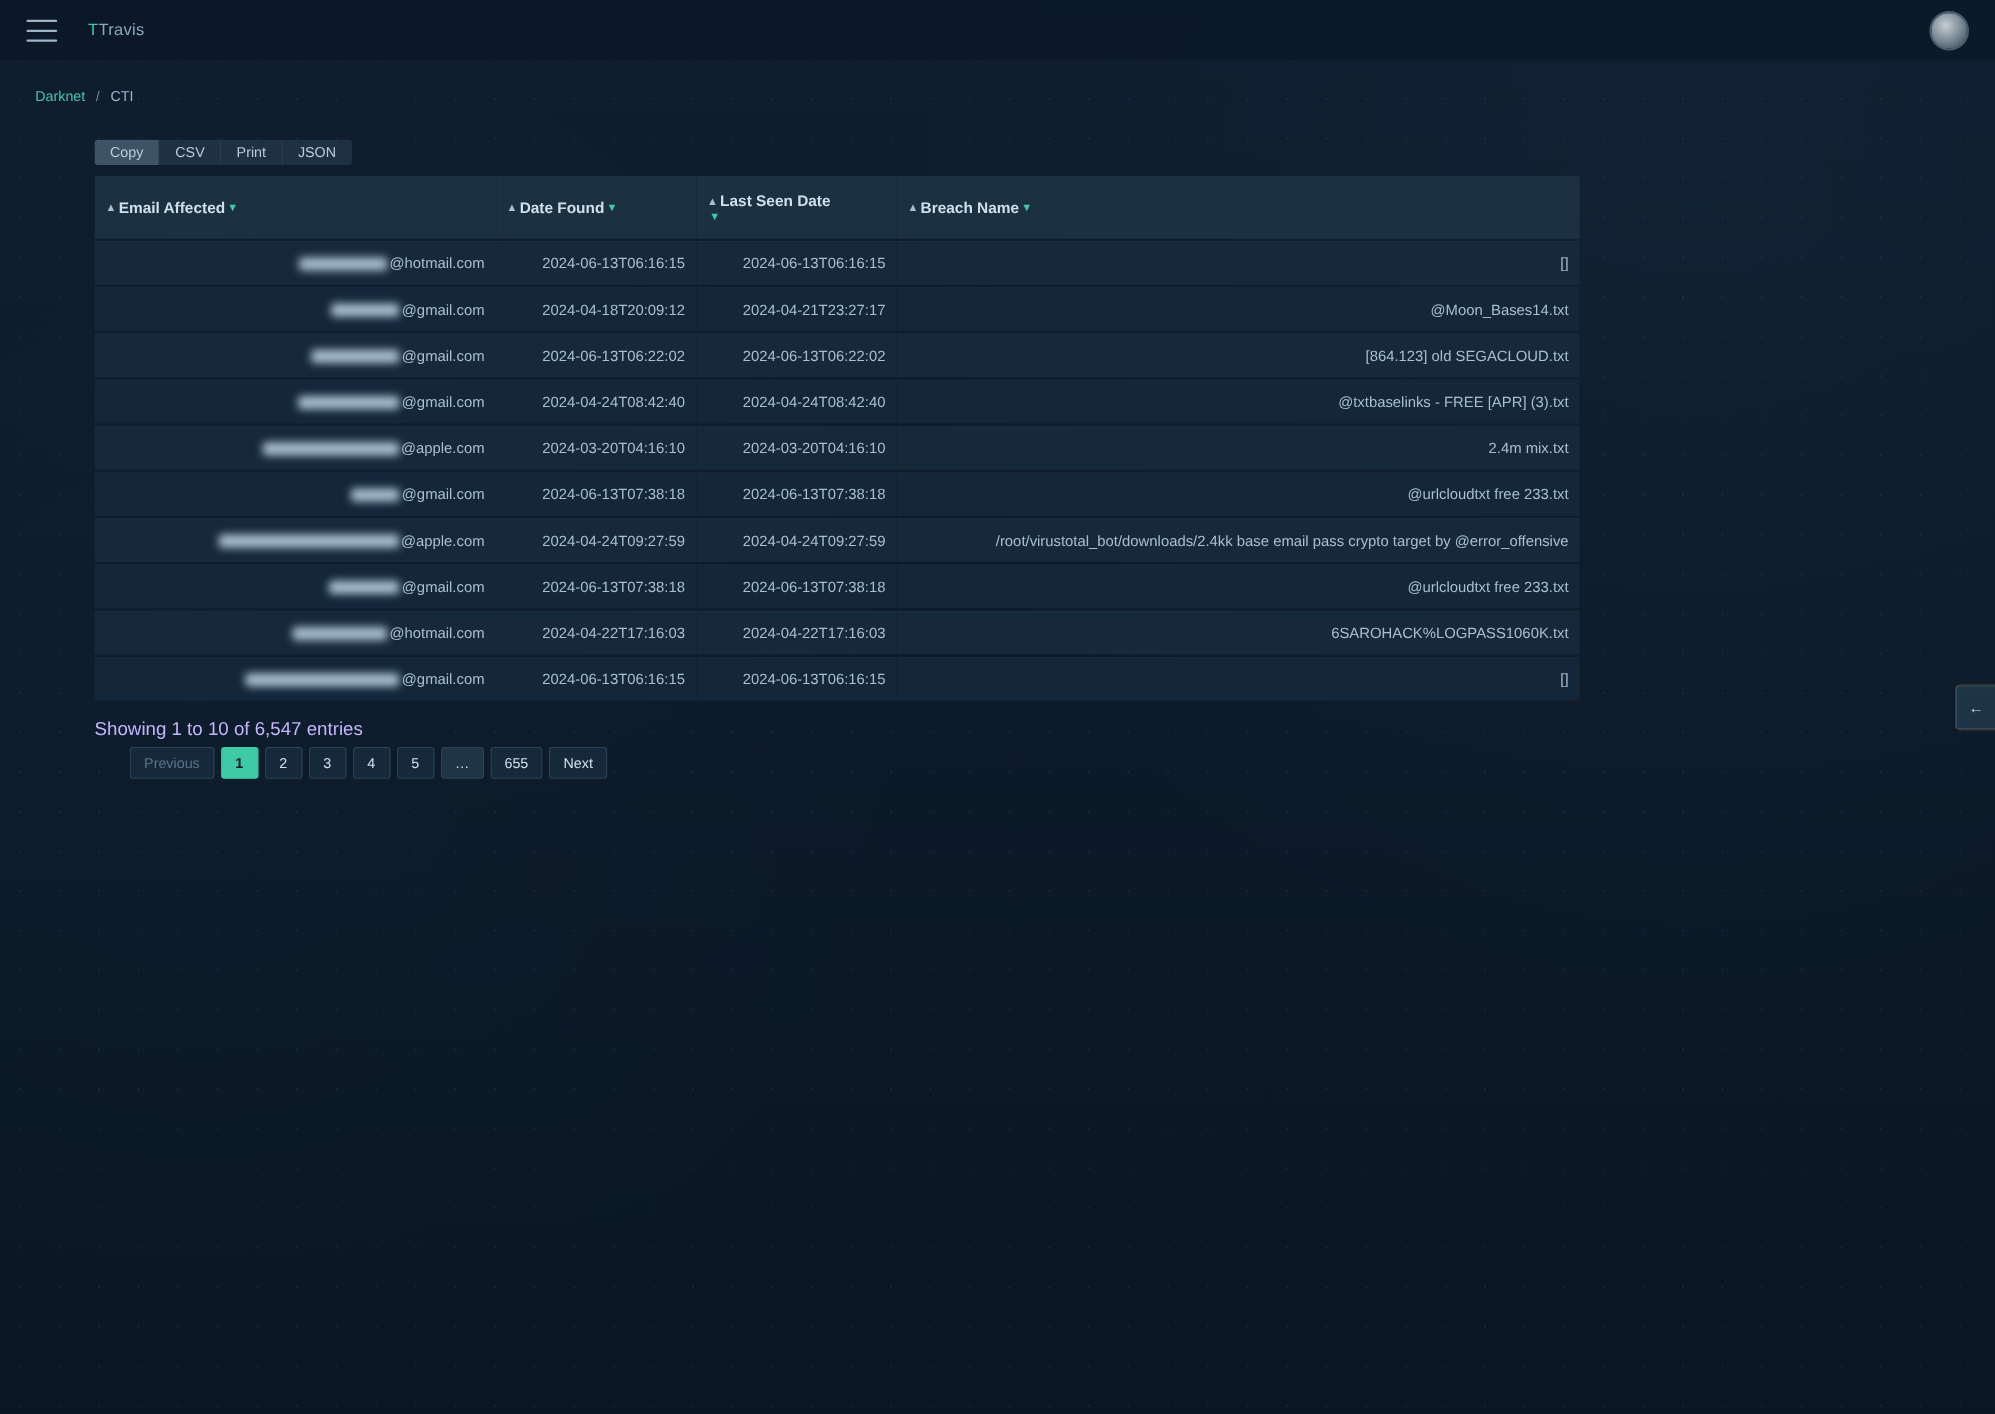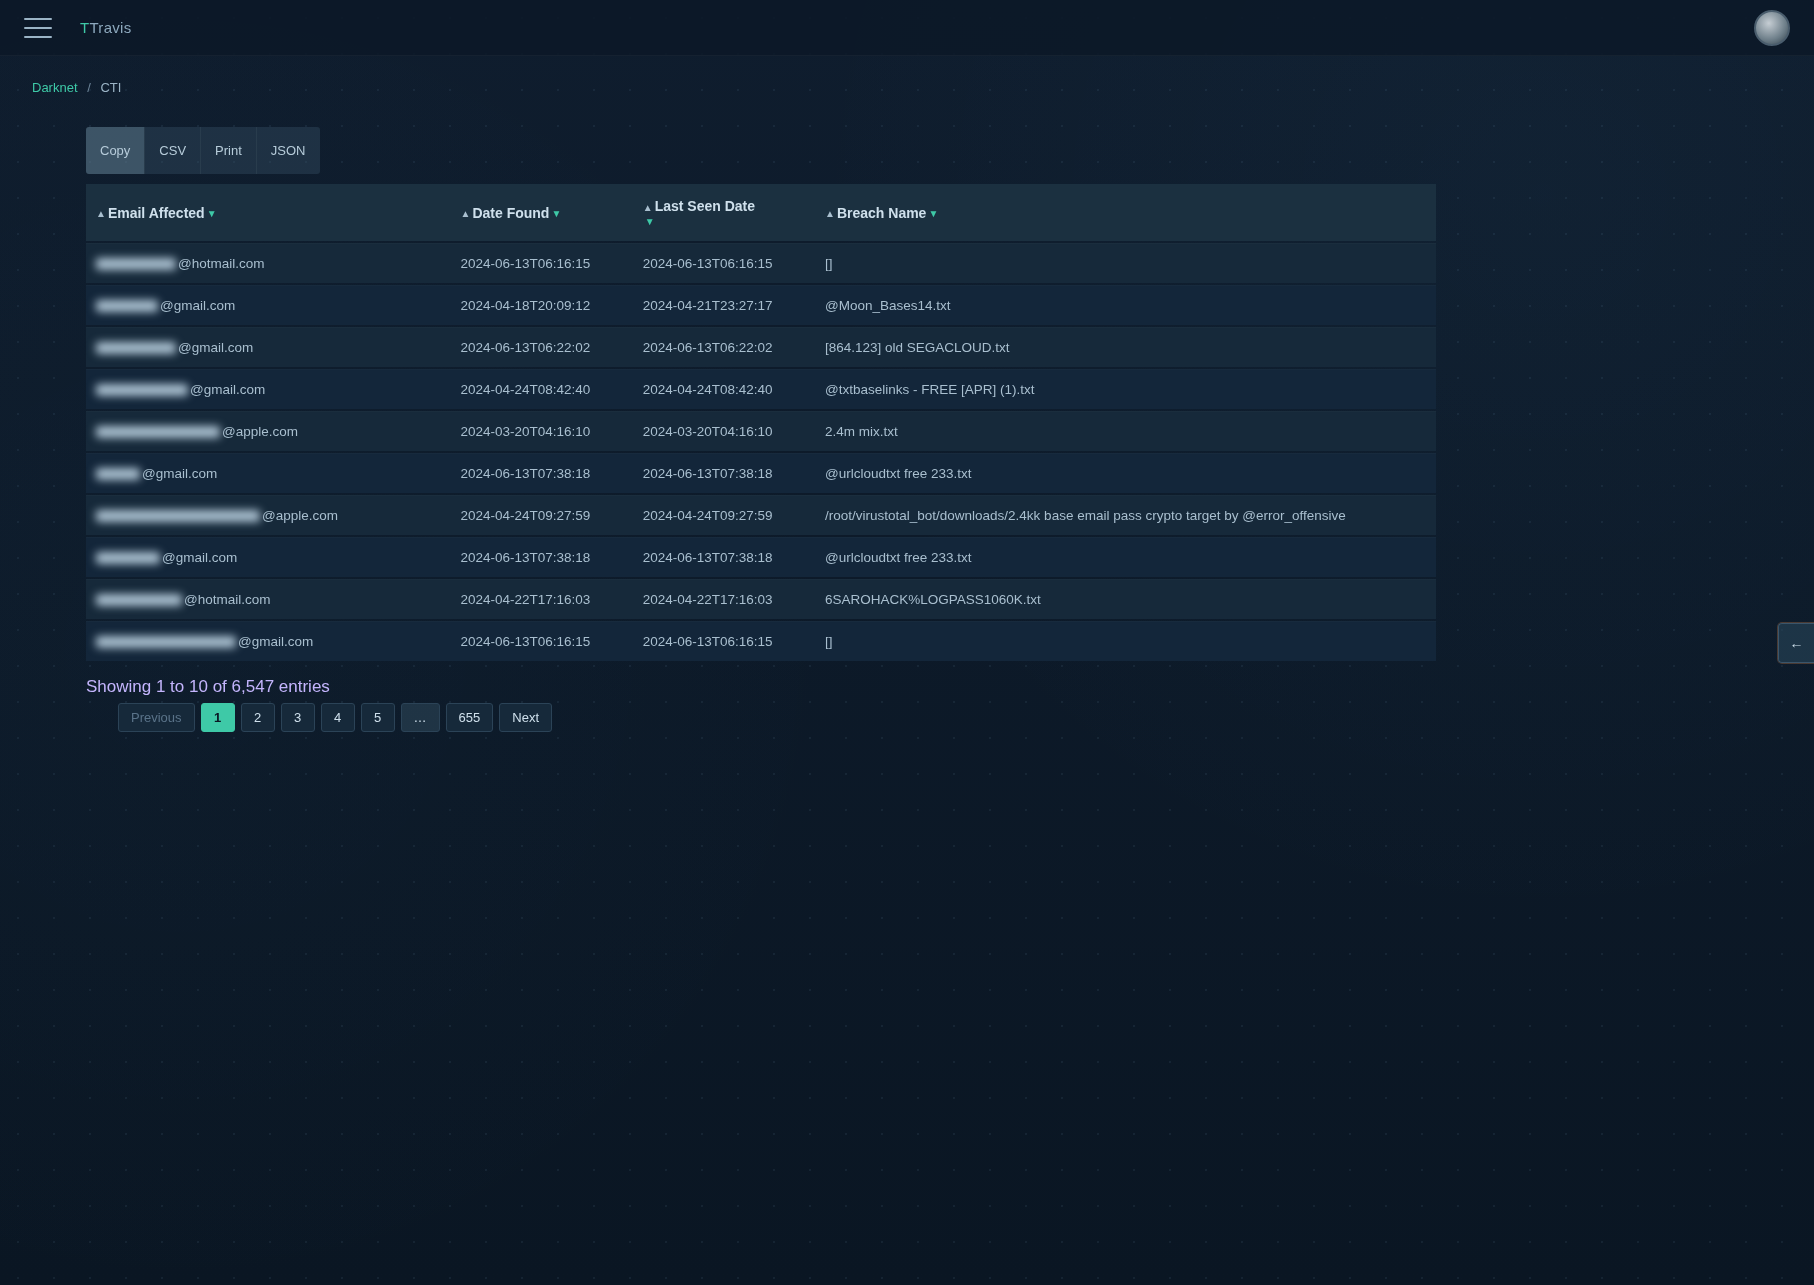--- a/index.html
+++ b/index.html
@@ -84,21 +84,21 @@
     background: rgba(60,90,110,0.35);
     border-radius: 3px;
     overflow: hidden;
     margin-bottom: 6px;
   }
   .export-btns button {
     background: transparent;
     border: none;
     color: #b7ccda;
     font-size: 13px;
-    padding: 16px 14px;
+    padding: 4px 14px;
     cursor: pointer;
   }
   .export-btns button:first-child {
     background: rgba(120,150,170,0.35);
   }
   .export-btns button + button {
     border-left: 1px solid rgba(255,255,255,0.05);
   }
   .search-row {
     margin: 4px 0 4px;
@@ -136,20 +136,21 @@
   table.data thead th .sort-down {
     font-size: 10px;
     vertical-align: middle;
     display: inline-block;
   }
   table.data thead th .sort-up { color: #a9bfcf; margin-right: 2px; }
   table.data thead th .sort-down { color: #3ec9a7; margin-left: 2px; }
   table.data thead th.last-seen .sort-down { display: block; margin-top: 2px; }
   table.data tbody tr {
     background: #16293a;
+    text-align: right;
   }
   table.data tbody tr:nth-child(even) {
     background: #13263a;
   }
   table.data tbody td {
     padding: 12px 10px;
     color: #a9bfcf;
     font-size: 13.5px;
     border-top: 1px solid rgba(255,255,255,0.02);
   }
@@ -298,21 +299,21 @@
         <tr>
           <td><span class="redact" style="width: 80px;"></span><span>@gmail.com</span></td>
           <td>2024-06-13T06:22:02</td>
           <td>2024-06-13T06:22:02</td>
           <td>[864.123] old SEGACLOUD.txt</td>
         </tr>
         <tr>
           <td><span class="redact" style="width: 92px;"></span><span>@gmail.com</span></td>
           <td>2024-04-24T08:42:40</td>
           <td>2024-04-24T08:42:40</td>
-          <td>@txtbaselinks - FREE [APR] (1).txt</td>
+          <td>@txtbaselinks - FREE [APR] (3).txt</td>
         </tr>
         <tr>
           <td><span class="redact" style="width: 124px;"></span><span>@apple.com</span></td>
           <td>2024-03-20T04:16:10</td>
           <td>2024-03-20T04:16:10</td>
           <td>2.4m mix.txt</td>
         </tr>
         <tr>
           <td><span class="redact" style="width: 44px;"></span><span>@gmail.com</span></td>
           <td>2024-06-13T07:38:18</td>

